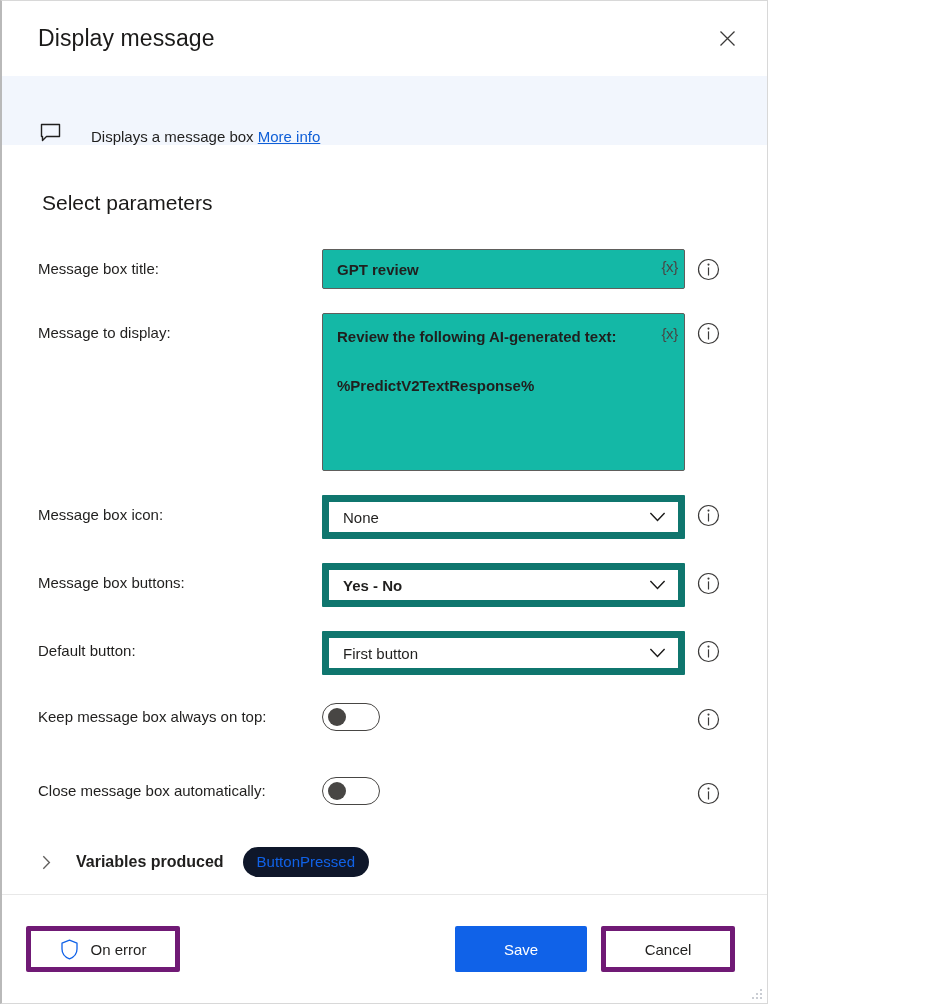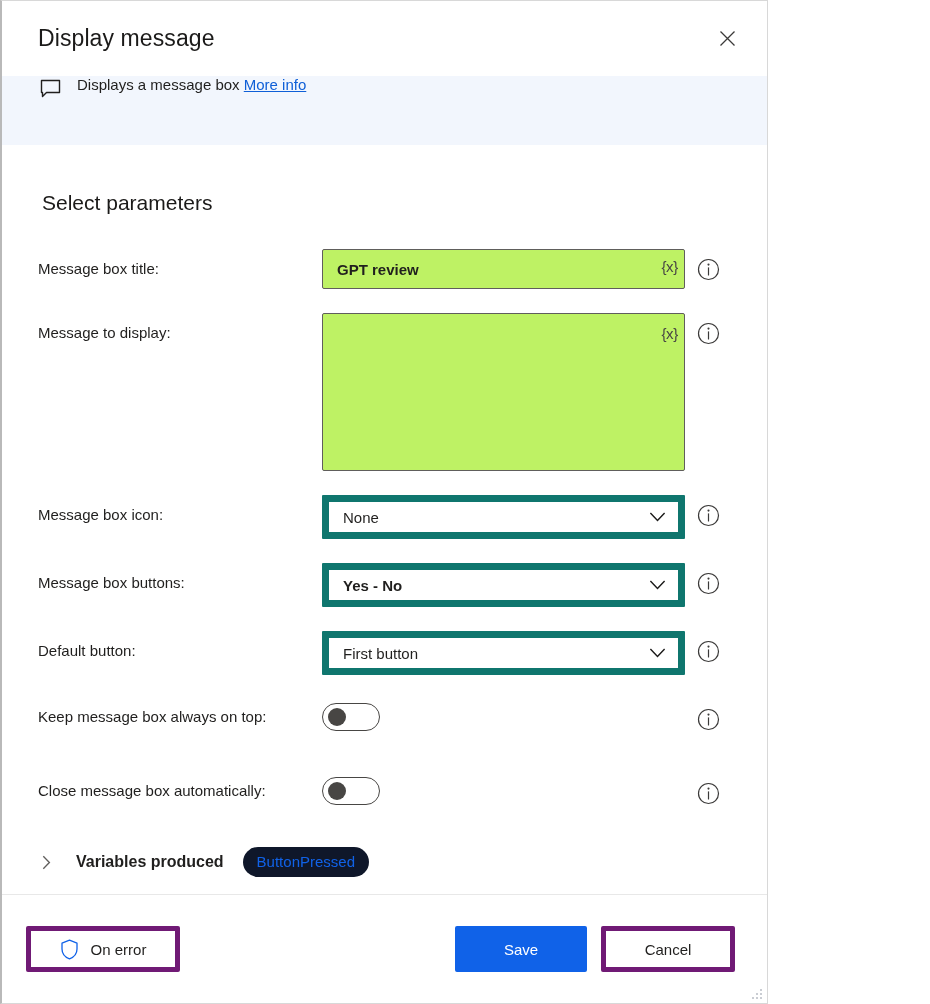--- a/index.html
+++ b/index.html
@@ -47,23 +47,23 @@
     cursor: pointer;
     color: #3b3a39;
   }
   .close-btn svg { display: block; }
 
   
   .banner {
     flex: 0 0 69px;
     background: #f2f6fd;
     display: flex;
-    align-items: flex-start;
+    align-items: flex-end;
     padding: 0 36px;
-    gap: 14px;
+    gap: 28px;
   }
   .banner-icon { color: #201f1e; display:flex; align-items:center; }
   .banner-text {
     font-size: 15px;
     color: #201f1e;
   }
   .banner-link {
     color: #0f5fd7;
     text-decoration: underline;
     cursor: pointer;
@@ -104,21 +104,21 @@
     padding-top: 9px;
     color: #3b3a39;
     cursor: pointer;
   }
 
   
   .textbox {
     position: relative;
     border: 1px solid #605e5c;
     border-radius: 2px;
-    background: #bef264;
+    background: #14b8a6;
     height: 40px;
     display: flex;
     align-items: center;
     padding: 0 34px 0 14px;
     font-size: 15px;
     color: #201f1e;
     font-weight: 700;
     cursor: text;
   }
   .textbox.area {
@@ -309,20 +309,23 @@
           <circle cx="11.5" cy="6.6" r="1.05" fill="#3b3a39"></circle>
           <path d="M11.5 9.8 V17" stroke="#3b3a39" stroke-width="1.2" stroke-linecap="round"></path>
         </svg>
       </div>
     </div>
 
     <div class="row">
       <div class="label">Message to display:</div>
       <div class="field">
         <div class="textbox area">
+          <span>Review the following AI-generated text:
+
+%PredictV2TextResponse%</span>
           <span class="varbtn">{x}</span>
         </div>
       </div>
       <div class="info">
         <svg width="23" height="23" viewBox="0 0 23 23" fill="none" aria-hidden="true">
           <circle cx="11.5" cy="11.5" r="10" stroke="#3b3a39" stroke-width="1.2"></circle>
           <circle cx="11.5" cy="6.6" r="1.05" fill="#3b3a39"></circle>
           <path d="M11.5 9.8 V17" stroke="#3b3a39" stroke-width="1.2" stroke-linecap="round"></path>
         </svg>
       </div>

